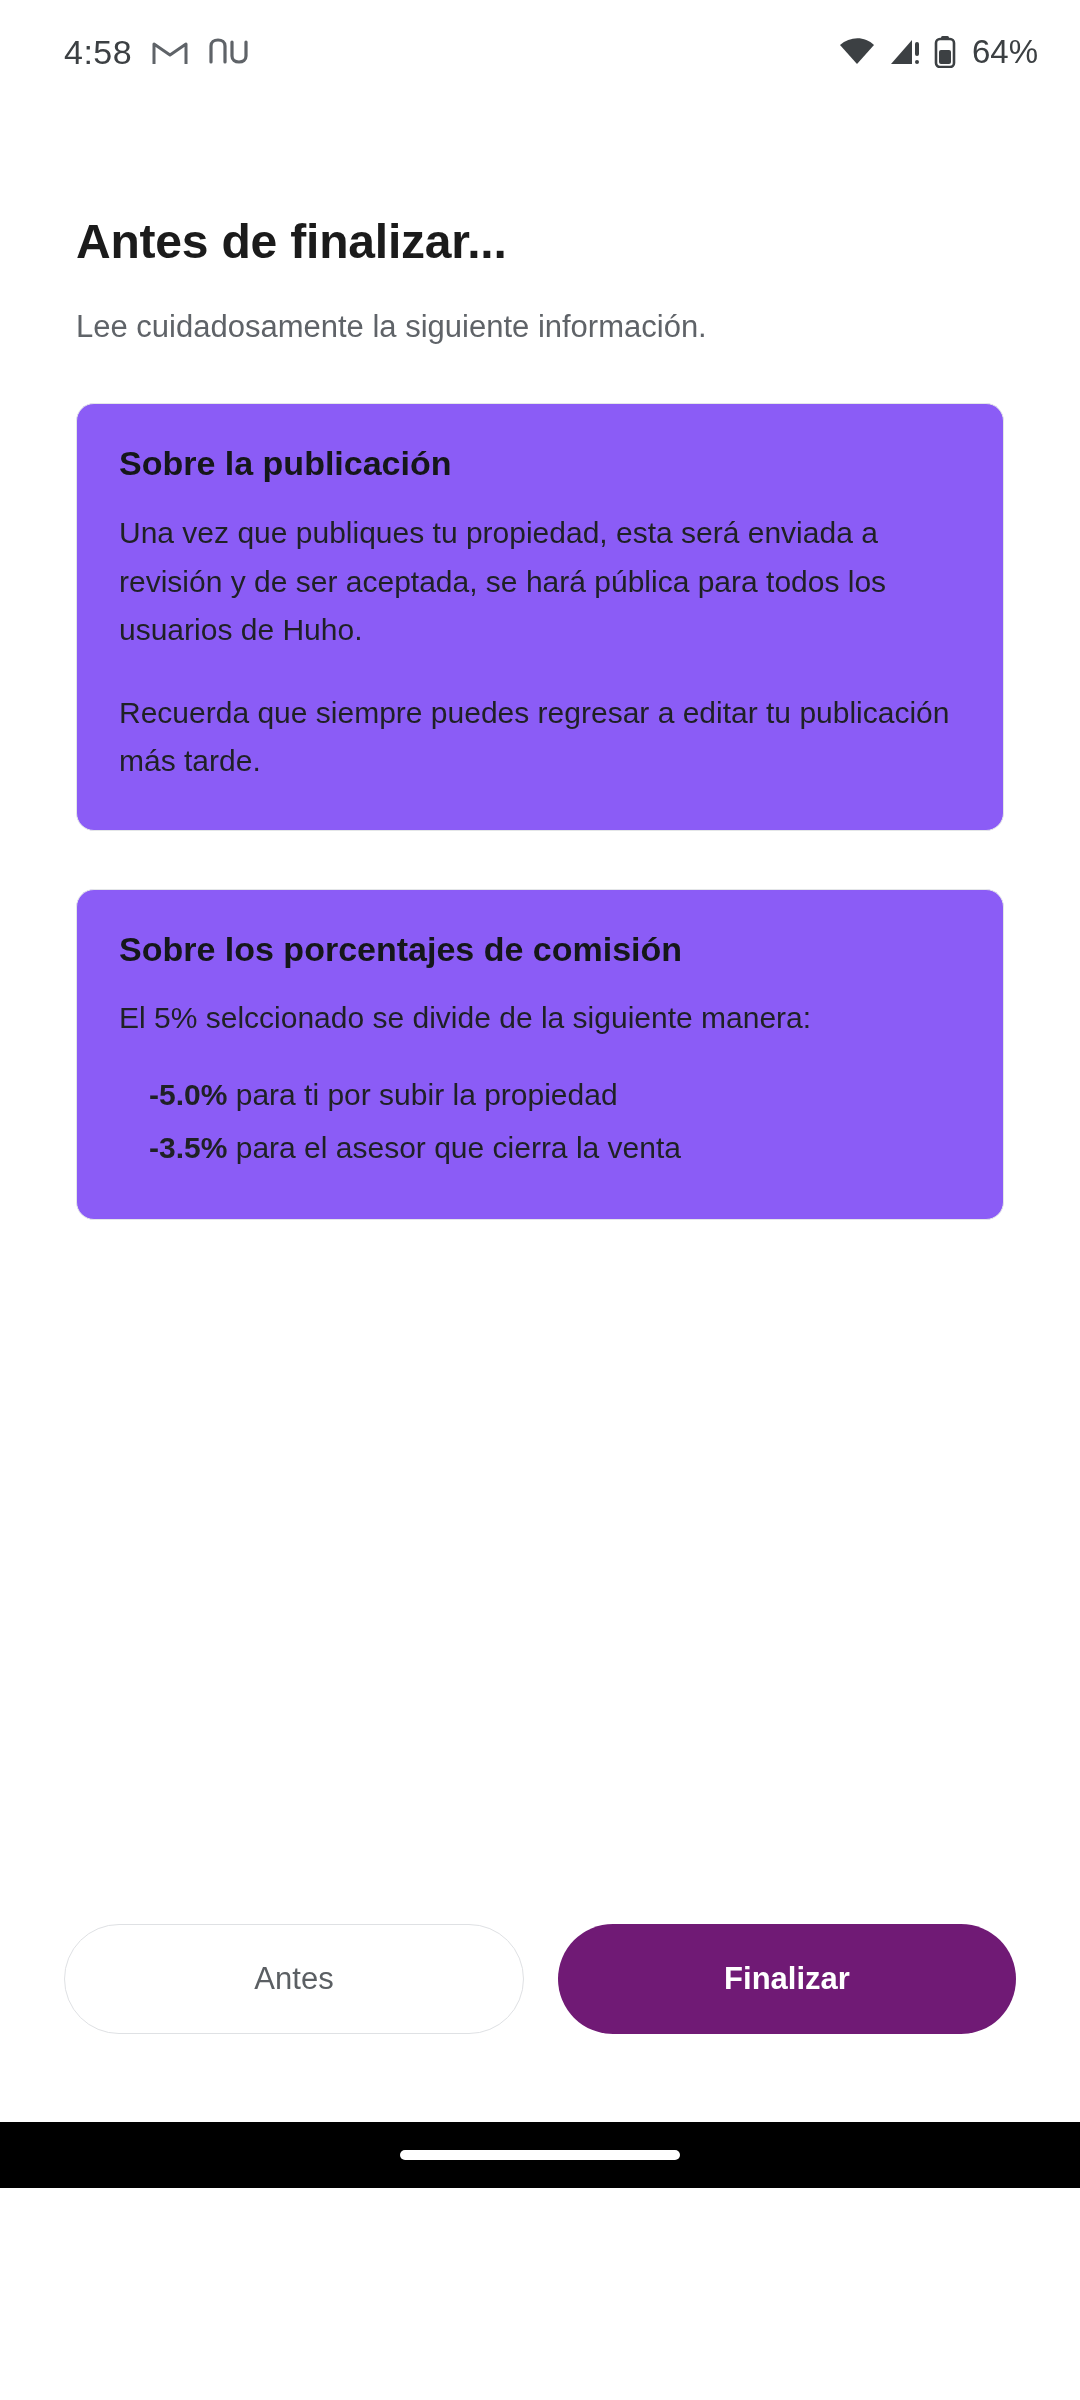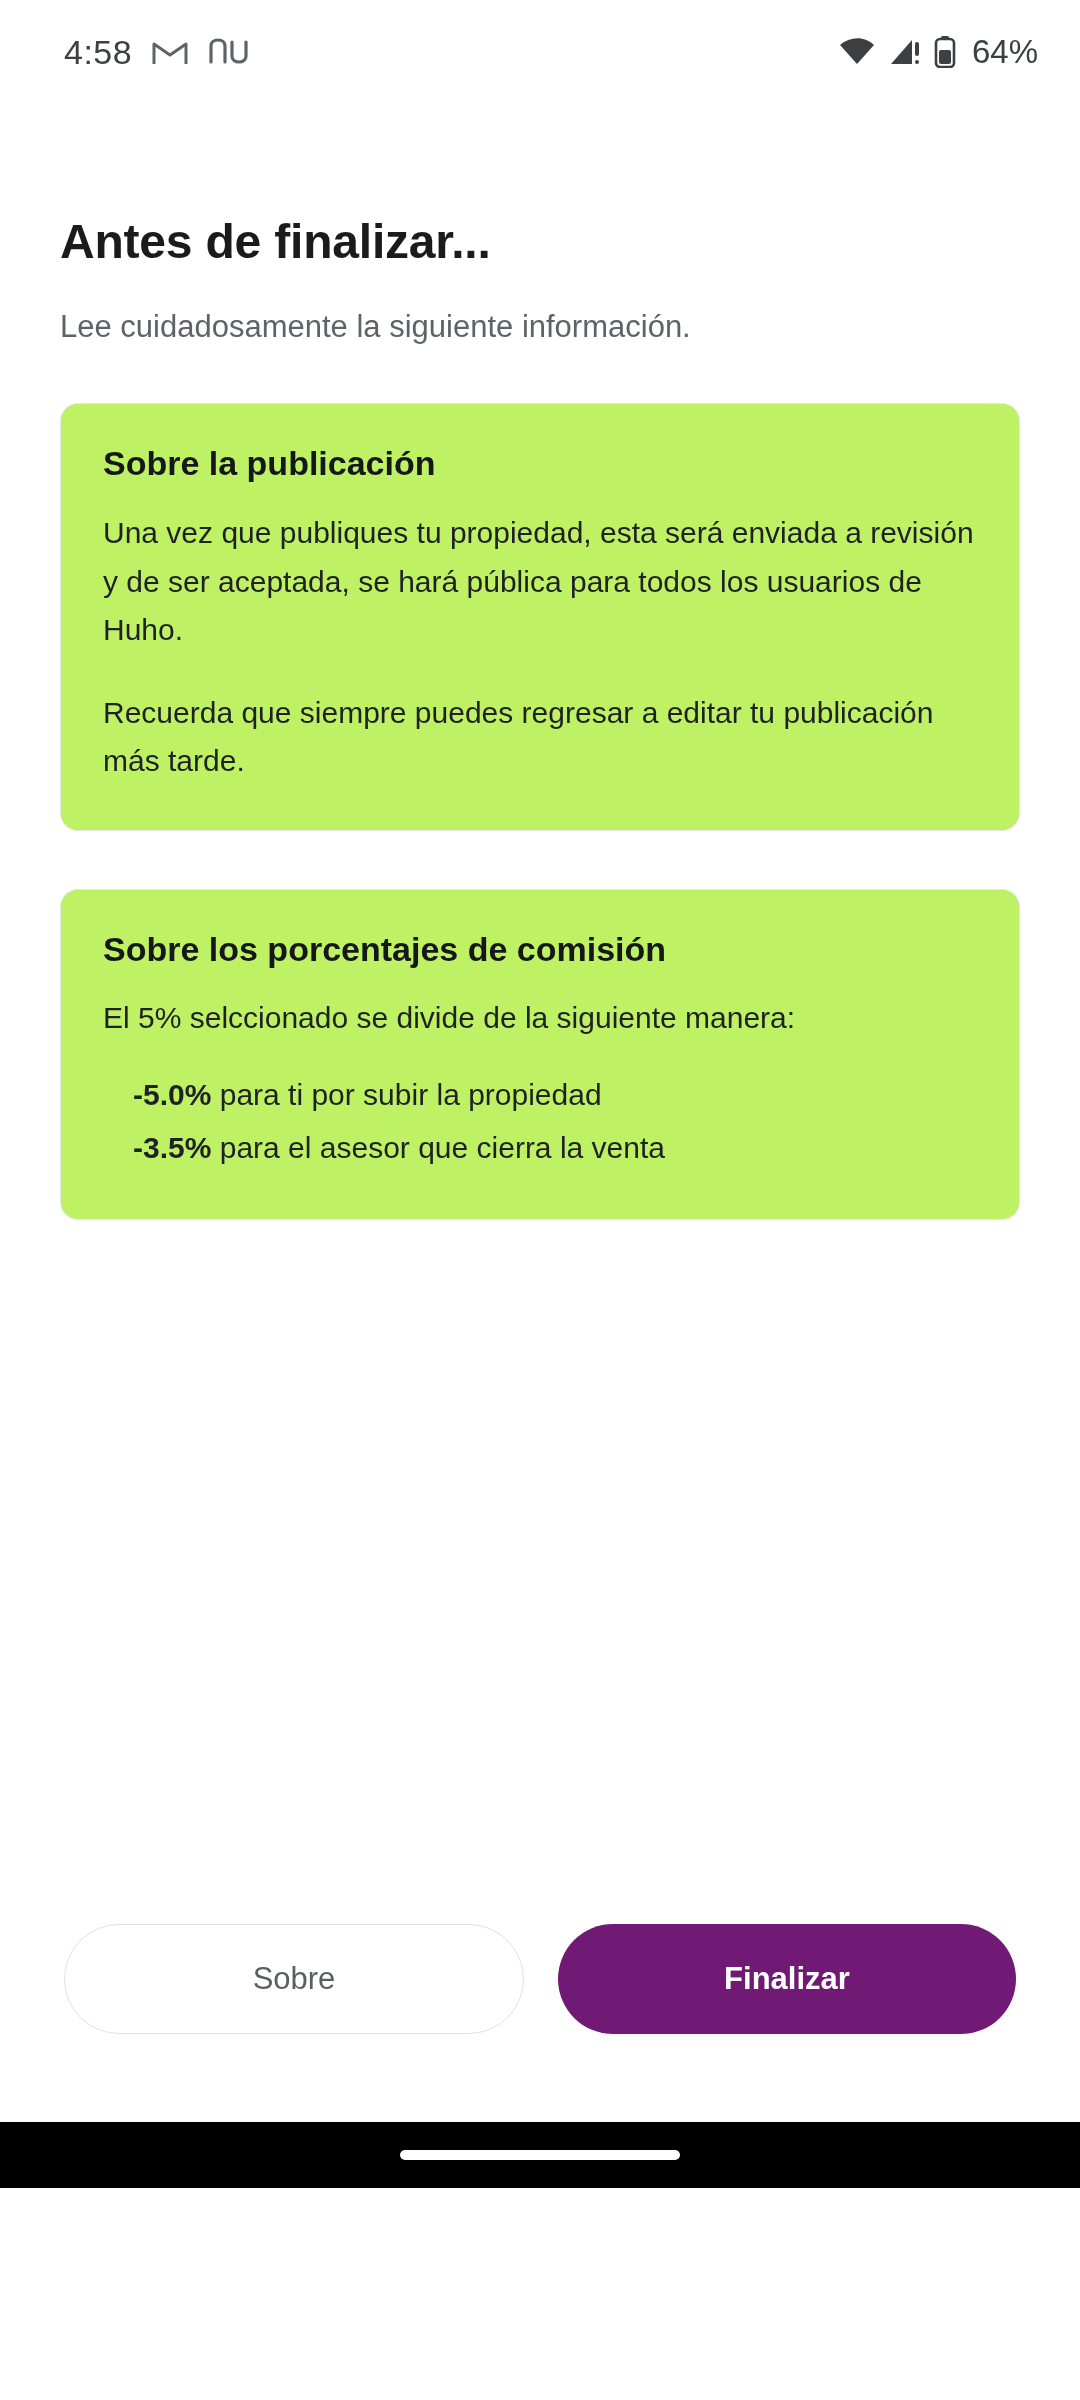--- a/index.html
+++ b/index.html
@@ -67,42 +67,42 @@
   .step-label {
     margin-top: 22px;
     text-align: right;
     font-size: 29px;
     color: #6b6f73;
     padding-right: 2px;
   }
 
   
   .content {
-    padding: 0 60px;
+    padding: 0 76px;
     flex: 1 1 auto;
   }
   .page-title {
     margin-top: 110px;
     font-size: 48px;
     font-weight: bold;
     color: #1b1b1b;
     letter-spacing: -0.2px;
   }
   .page-subtitle {
     margin-top: 40px;
     font-size: 31px;
     color: #5f6368;
   }
 
   
   .card {
     margin-top: 58px;
     border: 1.5px solid #e4e6e8;
     border-radius: 18px;
-    background: #bef264;
+    background: #8b5cf6;
     padding: 40px 42px 44px 42px;
   }
   .card + .card { margin-top: 58px; }
   .card-title {
     font-size: 34px;
     font-weight: bold;
     color: #15171a;
     margin-bottom: 26px;
   }
   .card-p {
@@ -239,21 +239,21 @@
           <li><b>-5.0%</b><span> para ti por subir la propiedad</span></li>
           <li><b>-3.5%</b><span> para el asesor que cierra la venta</span></li>
         </ul>
     </div>
 
   </div>
 
   <div class="spacer"></div>
 
   <div class="footer">
-    <div class="btn btn-secondary">Sobre</div>
+    <div class="btn btn-secondary">Antes</div>
     <div class="btn btn-primary">Finalizar</div>
   </div>
 
   <div class="nav-bar">
     <div class="nav-pill"></div>
   </div>
 
 </div>
 
 </body></html>

